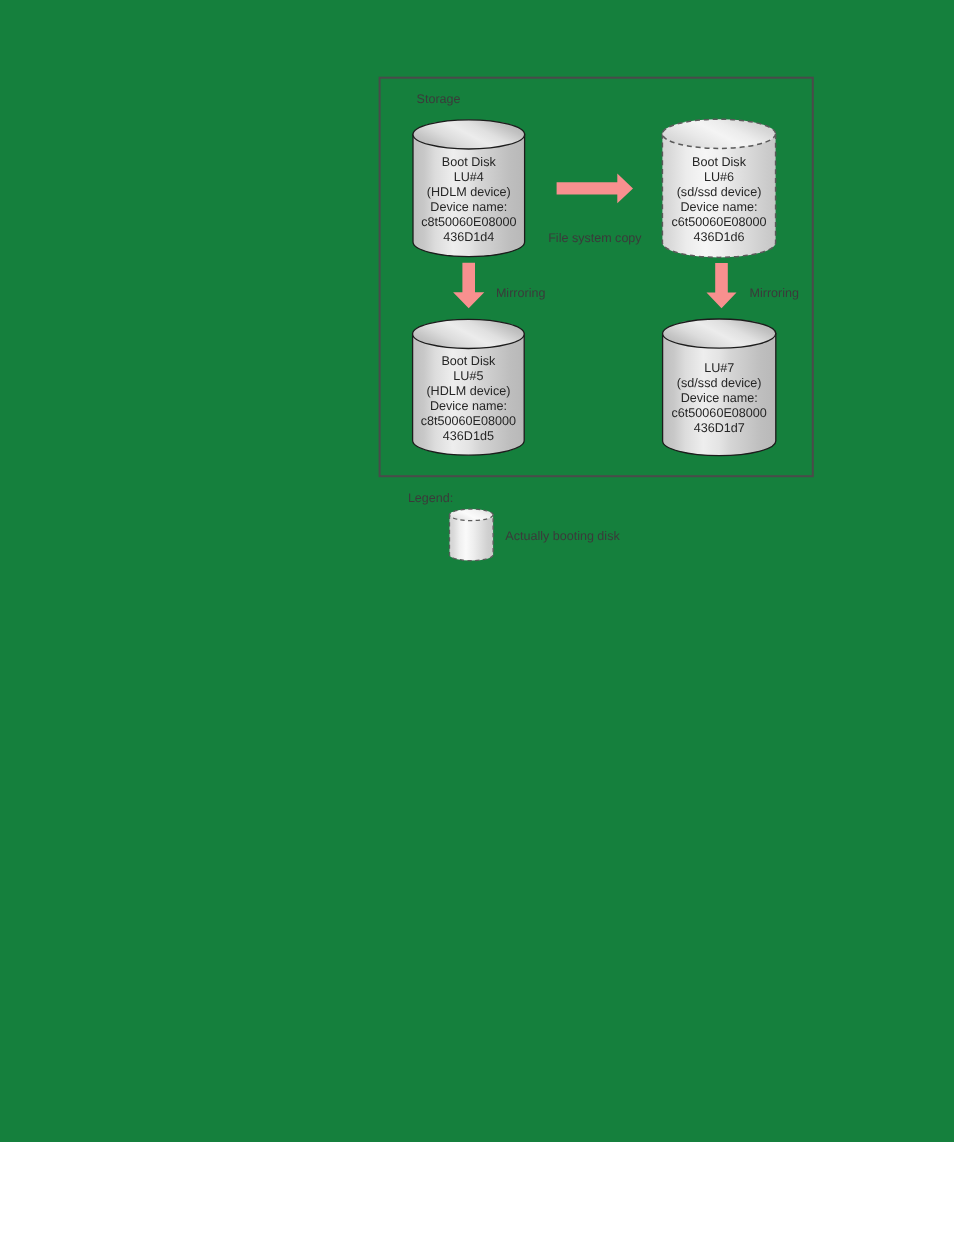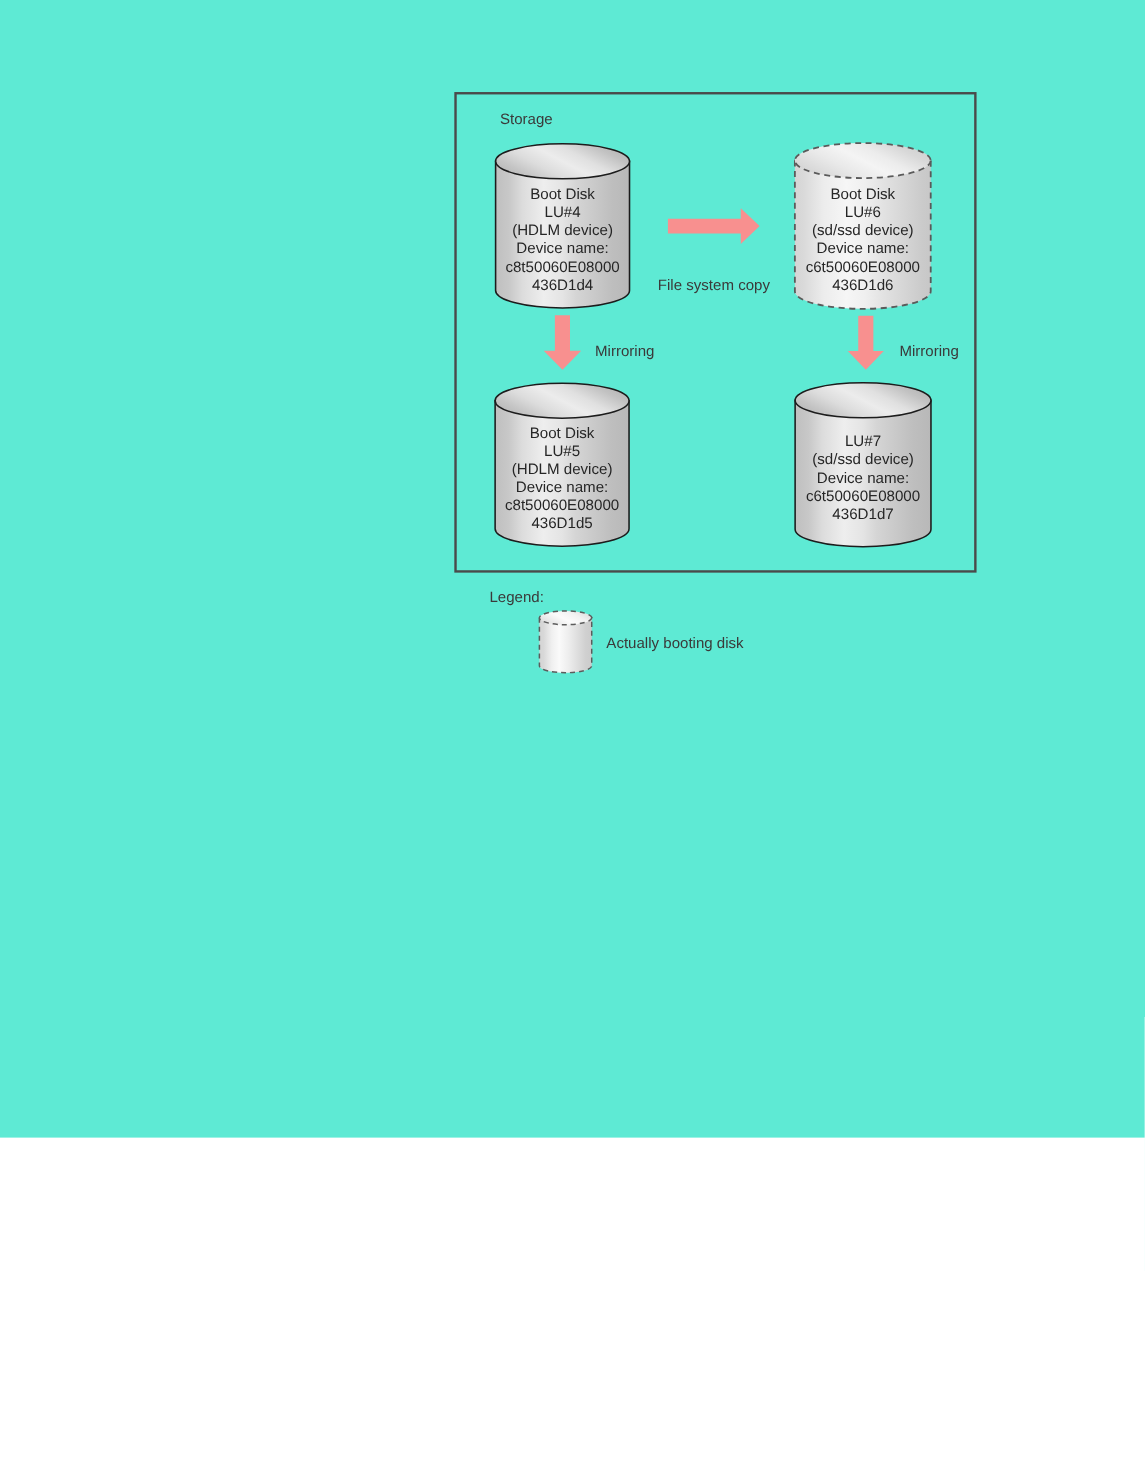--- a/index.html
+++ b/index.html
@@ -1,20 +1,20 @@
 <!DOCTYPE html>
 <html><head>
 <meta charset="utf-8">
 <title>Boot disk configuration diagram</title>
 <style>
   html,body{margin:0;padding:0;background:#ffffff;}
   *{-webkit-font-smoothing:antialiased;-moz-osx-font-smoothing:grayscale;text-rendering:geometricPrecision;}
   svg text{paint-order:stroke fill;}
   body{width:954px;height:1235px;font-family:"Liberation Sans",sans-serif;}
-  #page{position:relative;width:954px;height:948px;overflow:hidden;background:#5eead4;}
+  #page{position:relative;width:954px;height:1142px;overflow:hidden;background:#15803d;}
   svg#fig{display:block;position:absolute;left:0;top:0;}
   .txt-layer{filter:opacity(1);}
   .disk-text{font-family:"Liberation Sans",sans-serif;font-size:12.6px;fill:#262626;text-anchor:middle;}
   .lbl{font-family:"Liberation Sans",sans-serif;font-size:12.55px;fill:#3a3a3a;}
 </style>
 </head>
 <body>
 
 <div id="page">
   <svg id="fig" width="954" height="1235" viewBox="0 0 954 1235">

